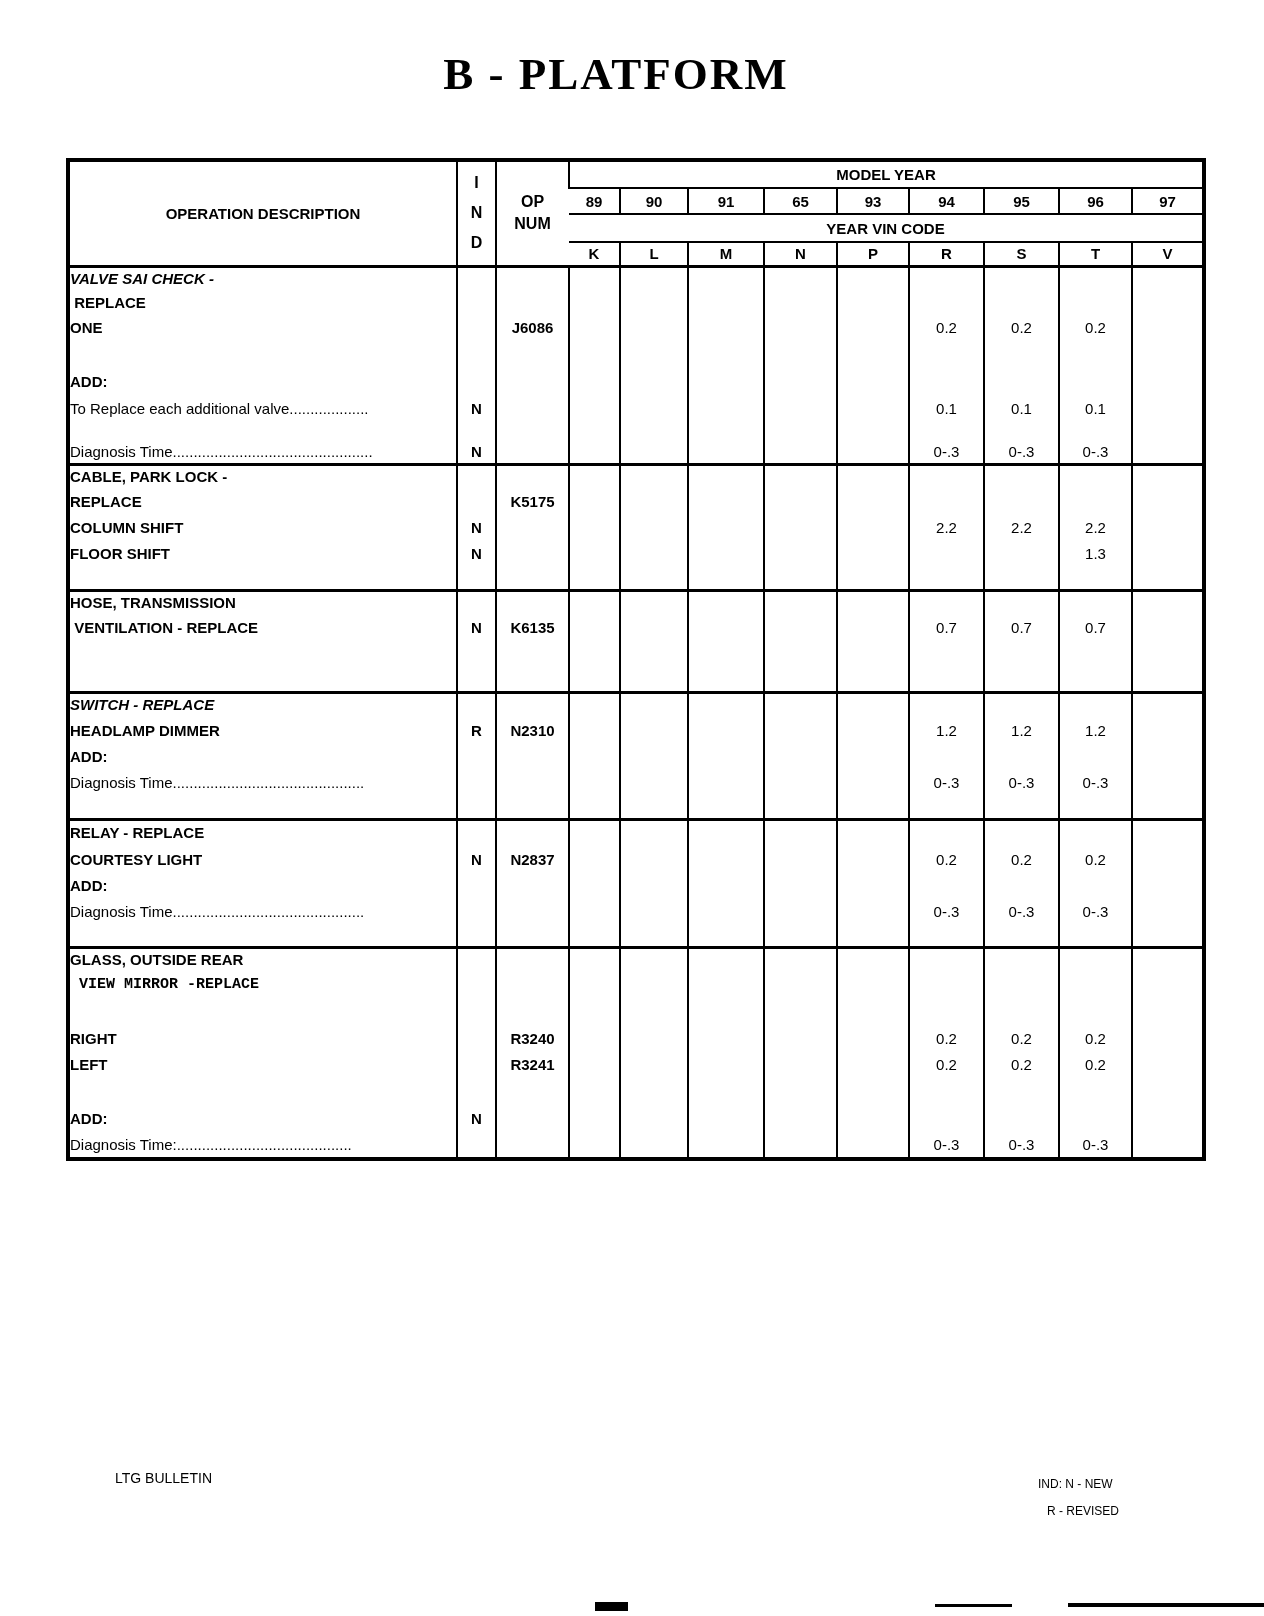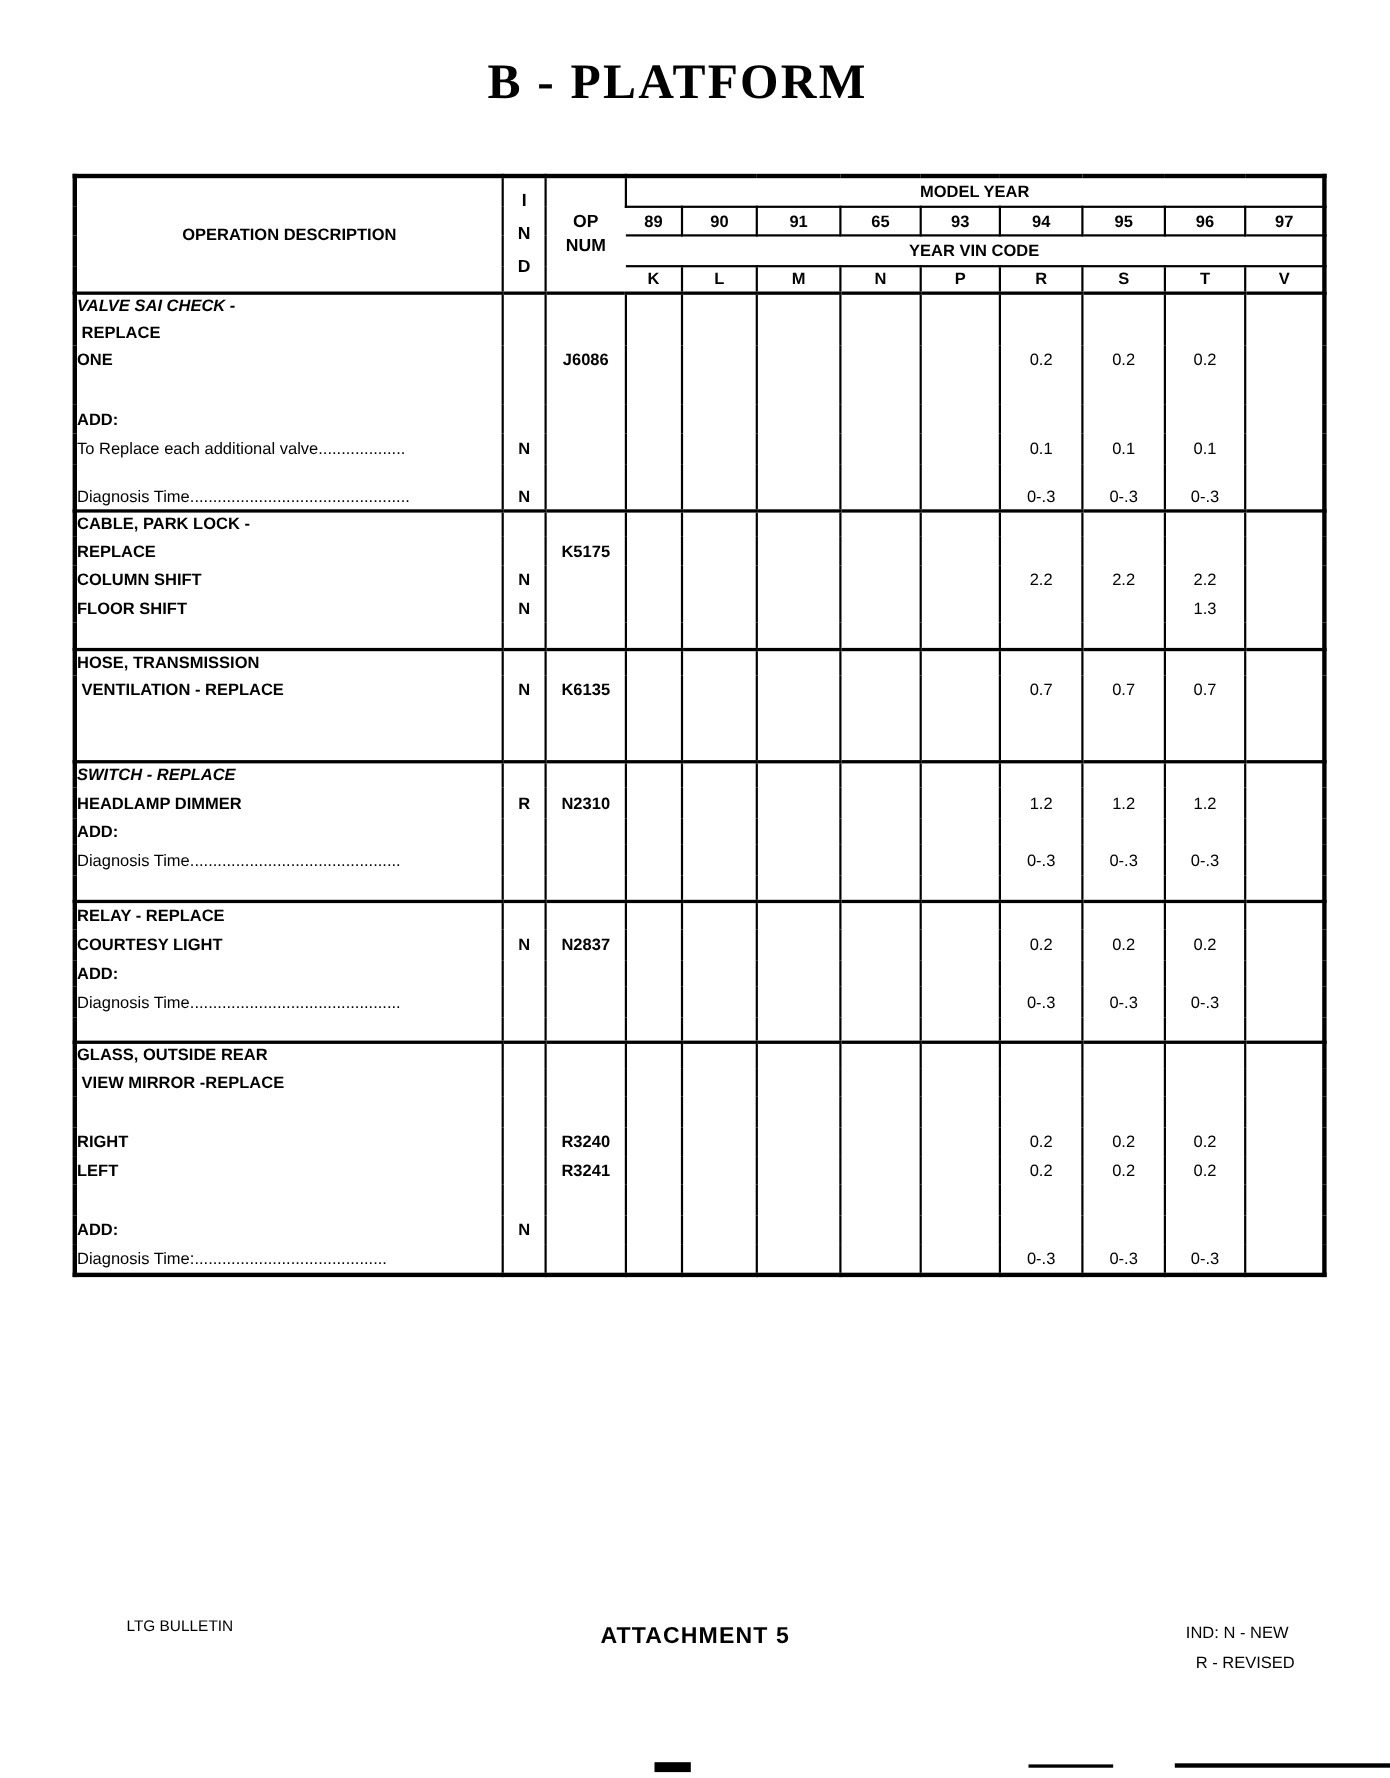--- a/index.html
+++ b/index.html
@@ -40,21 +40,21 @@
   td.k-header { font-weight:bold; font-size:16px; padding-left:5px; }
   td.k-right  { font-weight:bold; font-size:16px; text-align:left; padding-right:3px; }
   td.k-dotted { font-size:15px; padding-left:20px; }
   td.ind-cell, td.op-cell { text-align:center; font-weight:bold; font-size:15px; }
   td.val-cell { text-align:center; font-size:15px; }
   tr.sec-top td { border-top:3px solid #000; }
   
   #footer-left  { position:absolute; left:115px;  top:1470px; font-size:14px; }
   #footer-center{ position:absolute; left:0; top:1476px; width:1264px; text-align:center;
                   font-size:21px; font-weight:bold; letter-spacing:1px; }
-  #footer-right { position:absolute; left:1038px; top:1471px; font-size:15px; line-height:27px;margin-left:40px; }
+  #footer-right { position:absolute; left:1038px; top:1471px; font-size:12px; line-height:27px; }
   #footer-right .r2 { padding-left:9px; }
   
   .artifact { position:absolute; background:#000; }
   #art1 { left:595px;  top:1602px; width:33px;  height:9px; }
   #art2 { left:935px;  top:1604px; width:77px;  height:3px; }
   #art3 { left:1068px; top:1603px; width:196px; height:4px; }
 </style>
 </head>
 <body>
 
@@ -491,21 +491,21 @@
           <td class="val-cell"></td>
           <td class="val-cell"></td>
           <td class="val-cell"></td>
           <td class="val-cell"></td>
           <td class="val-cell"></td>
           <td class="val-cell"></td>
           <td class="val-cell"></td>
           <td class="val-cell"></td>
           <td class="val-cell"></td>
         </tr>
-        <tr style="height: 26px;">
+        <tr style="height: 26px; font-family: Liberation Mono, monospace;">
           <td class="desc k-header"> VIEW MIRROR -REPLACE</td>
           <td class="ind-cell"></td>
           <td class="op-cell"></td>
           <td class="val-cell"></td>
           <td class="val-cell"></td>
           <td class="val-cell"></td>
           <td class="val-cell"></td>
           <td class="val-cell"></td>
           <td class="val-cell"></td>
           <td class="val-cell"></td>
@@ -593,21 +593,20 @@
           <td class="val-cell"></td>
           <td class="val-cell">0-.3</td>
           <td class="val-cell">0-.3</td>
           <td class="val-cell">0-.3</td>
           <td class="val-cell"></td>
         </tr>
       </tbody>
   </table>
 
   <div id="footer-left">LTG BULLETIN</div>
-  <div id="footer-center">ATTACHMENT 5</div>
   <div id="footer-right">
     <div class="r1">IND: N - NEW</div>
     <div class="r2">R - REVISED</div>
   </div>
 
   <div id="art1" class="artifact"></div>
   <div id="art2" class="artifact"></div>
   <div id="art3" class="artifact"></div>
 </div>
 

